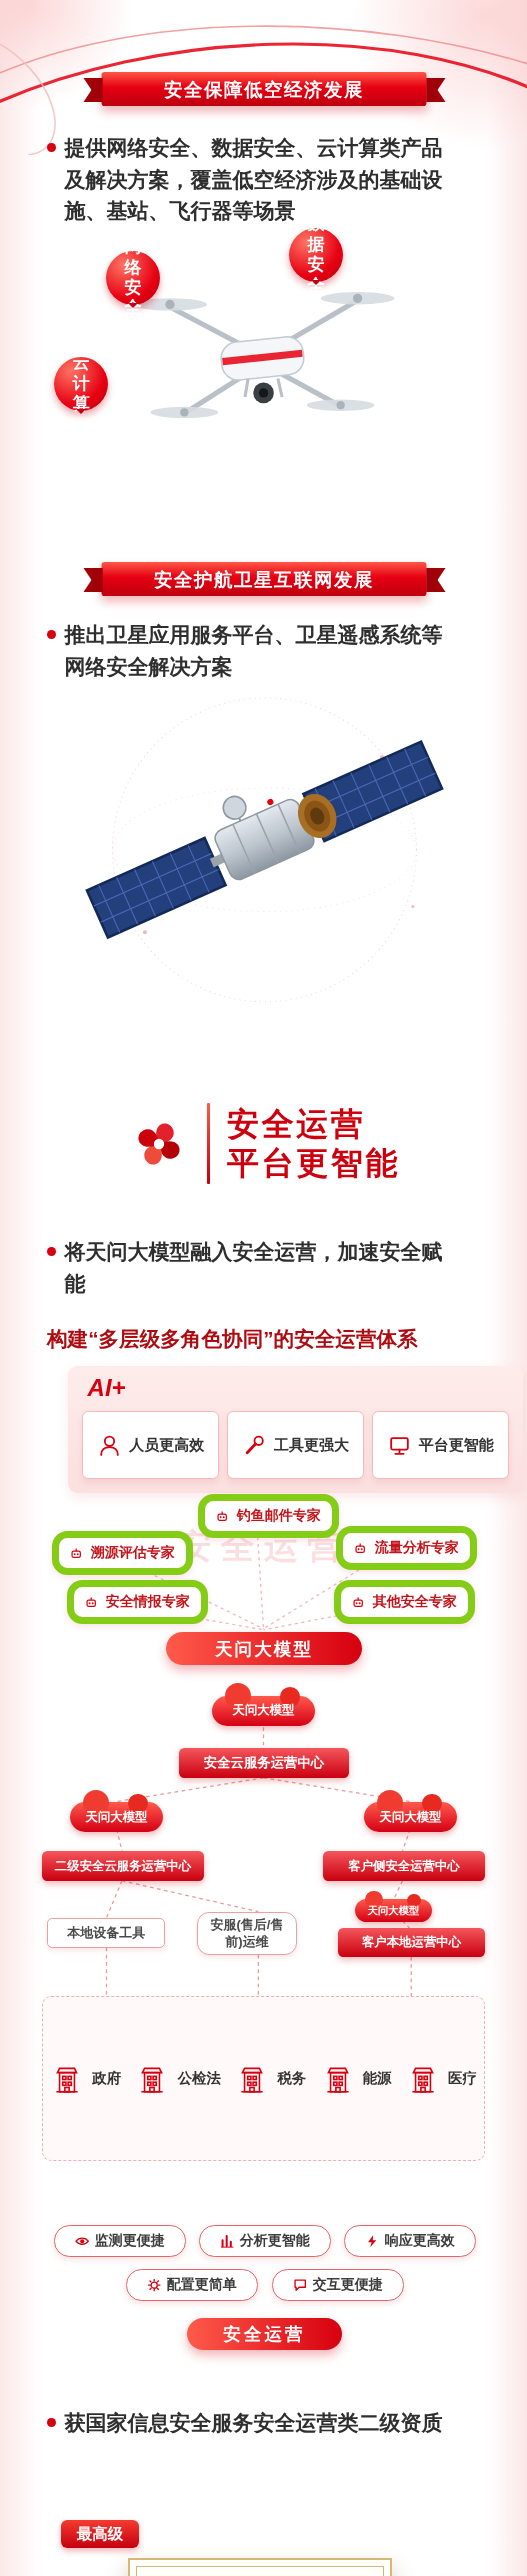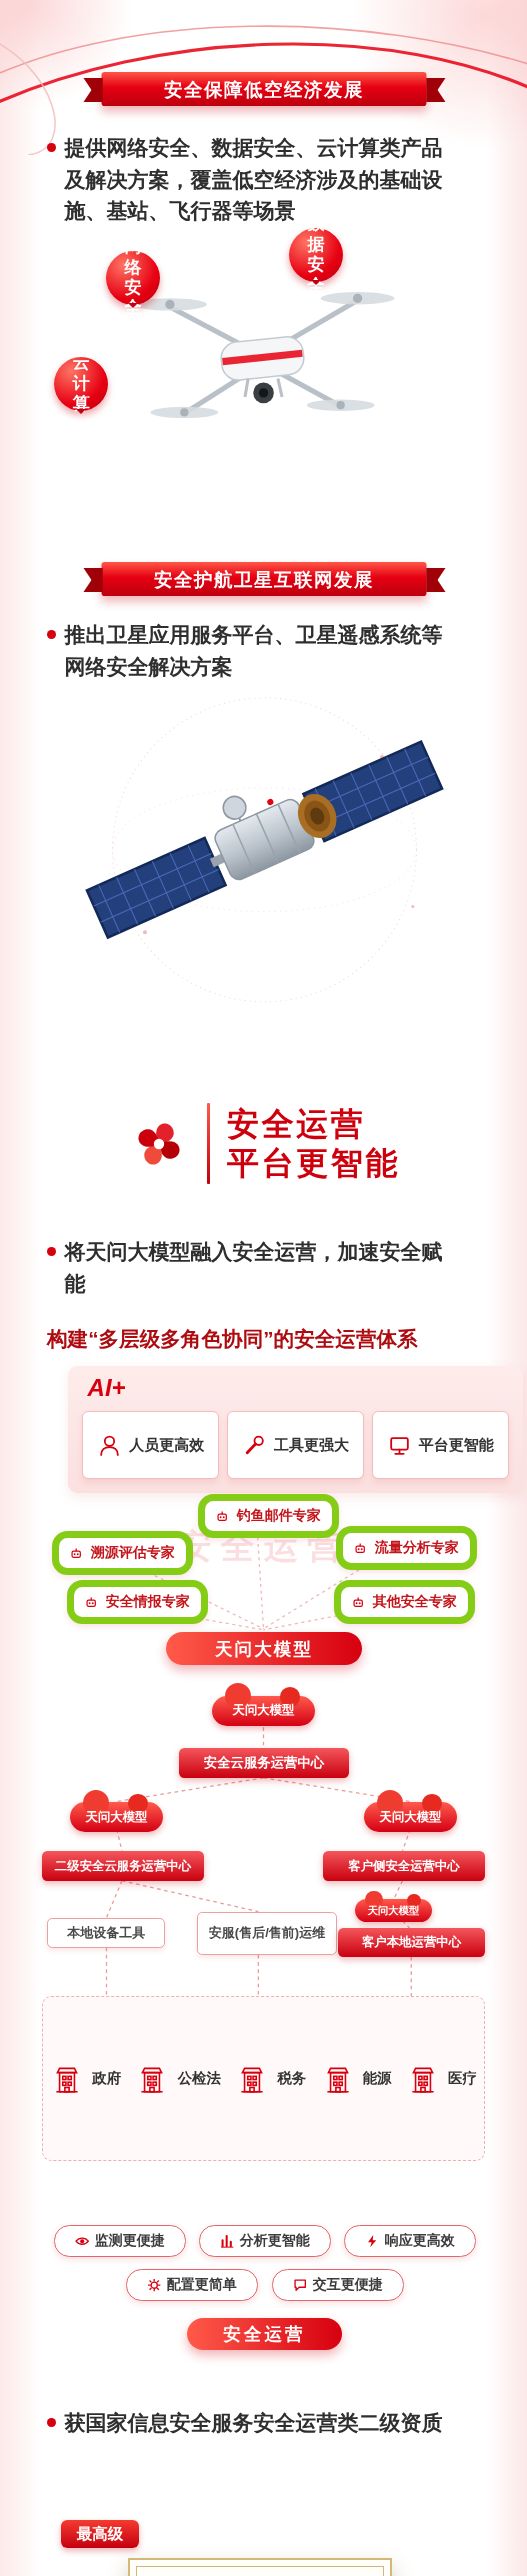--- a/index.html
+++ b/index.html
@@ -356,21 +356,21 @@
   </div>
   <div class="rbox" style="left:0;top:171px;width:162px;height:30px;font-size:12.4px;">
     <span>二级安全云服务运营中心</span>
   </div>
   <div class="rbox" style="left:281px;top:171px;width:162px;height:30px;font-size:12.4px;">
     <span>客户侧安全运营中心</span>
   </div>
   <div class="wbox" style="left:5.2px;top:238px;width:118px;height:30px;">
     <span>本地设备工具</span>
   </div>
-  <div class="wbox" style="left:155px;top:232px;width:140px;height:43px;">
+  <div class="wbox" style="left:155px;top:232px;width:100px;height:43px;border-radius:12px;">
     <span>安服(售后/售前)运维</span>
   </div>
   <div class="cloud small" style="left:313px;top:219px;width:77px;">
     <span class="ctxt">天问大模型</span>
   </div>
   <div class="rbox" style="left:296px;top:248px;width:147px;height:29px;font-size:12.4px;">
     <span>客户本地运营中心</span>
   </div>
 
   <div class="industries">

